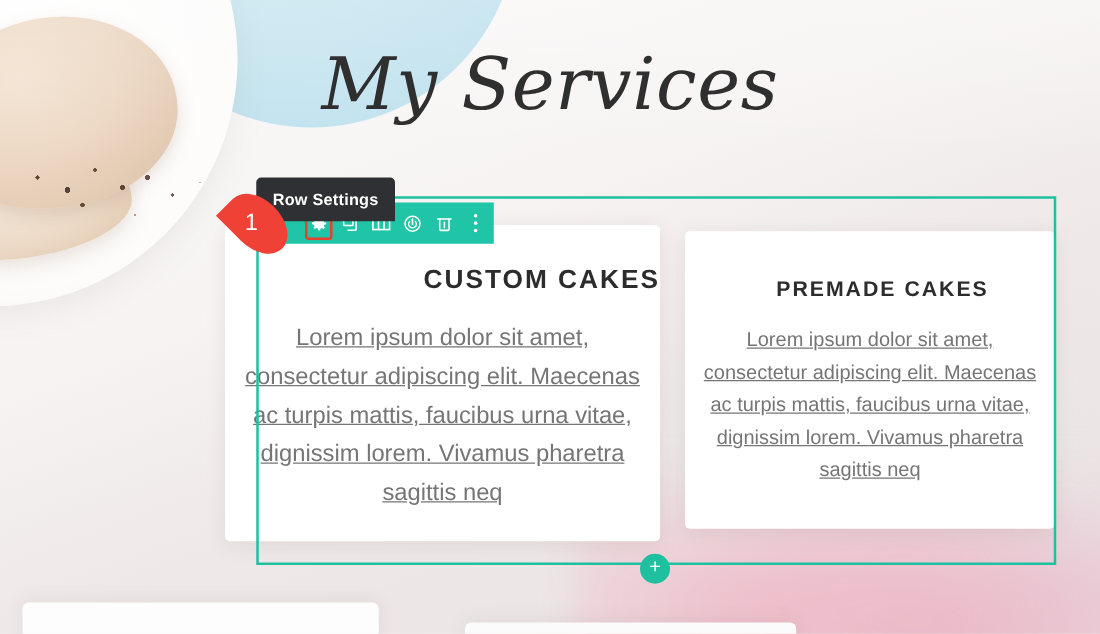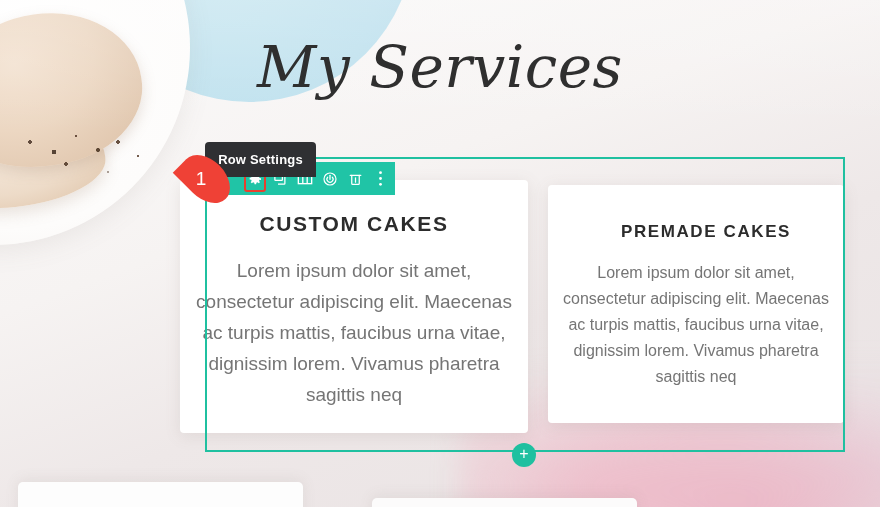--- a/index.html
+++ b/index.html
@@ -116,27 +116,28 @@
   }
   .card-left{left:180px;top:180px;width:348px;height:253px;}
   .card-right{left:548px;top:185px;width:296px;height:238px;}
 
   .card-title{
     text-align:center;
     font-weight:700;
     color:#2c2c2c;
     letter-spacing:1.6px;
   }
-  .card-left .card-title{font-size:21px;margin-top:32px;}
+  .card-left .card-title{font-size:21px;margin-top:32px;text-align:right;}
   .card-right .card-title{font-size:17px;margin-top:37px;padding-left:20px;}
 
   .card-body{
     text-align:center;
     color:#757575;
     font-weight:400;
+    text-decoration:underline;
   }
   .card-left .card-body{font-size:19px;line-height:31px;margin:19px 14px 0 14px;}
   .card-right .card-body{font-size:16px;line-height:26px;margin:18px 14px 0 14px;}
 
   
   .toolbar{
     position:absolute;left:205px;top:162px;
     height:33px;width:190px;
     background:#20c4a6;
     display:flex;align-items:center;

